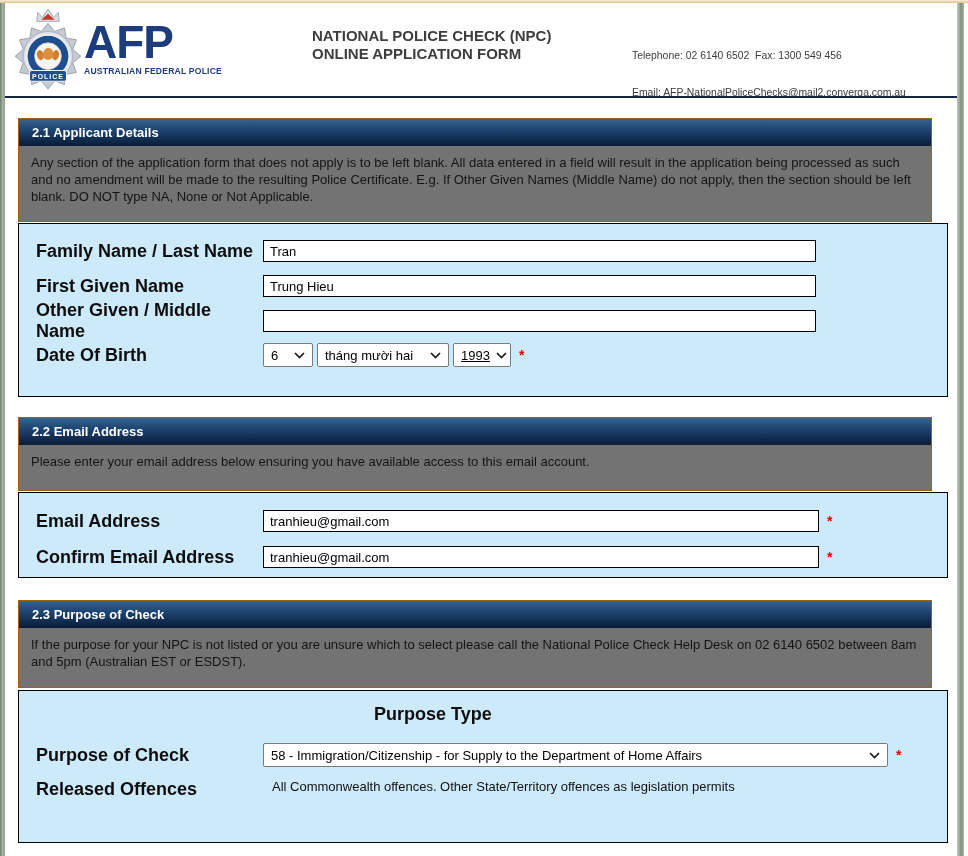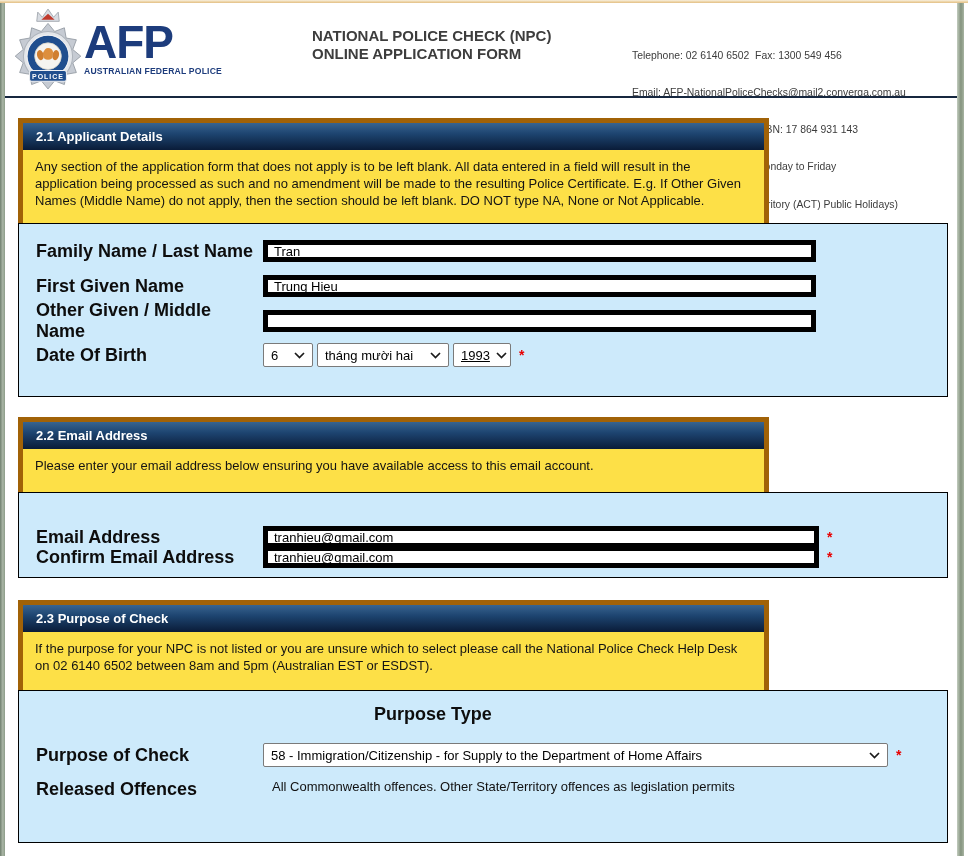--- a/index.html
+++ b/index.html
@@ -19,32 +19,32 @@
   .hdr { position:absolute; top:3px; left:5px; width:952px; height:93px; background:#fff; }
   .hdr-rule { position:absolute; top:96px; left:5px; width:952px; height:2px; background:#16273f; }
   .logo { position:absolute; left:9px; top:4px; display:flex; }
   .wordmark { position:absolute; left:79px; top:16px; }
   .afp-acronym { font-size:46px; font-weight:800; letter-spacing:-1px; color:#1d3c7c; line-height:46px; }
   .afp-sub { margin-top:1px; font-size:8.6px; font-weight:bold; color:#1d3c7c; letter-spacing:0.2px; }
   .title-block { position:absolute; left:307px; top:24px; font-size:15px; font-weight:bold; color:#3d3d3d; line-height:18px; }
   .contact-block { position:absolute; left:627px; top:22px; font-size:10.4px; color:#3c3c3c; line-height:12.4px; white-space:pre-wrap; }
 
   
-  .sec { position:absolute; left:18px; width:751px; border:5px solid #a16207; background:#fde047; }
+  .sec { position:absolute; left:18px; width:914px; border:1px solid #a16207; background:#737373; }
   .sec-title { height:27px; line-height:27px; padding-left:13px; color:#fff; font-size:13px; font-weight:bold;
     background:linear-gradient(180deg,#38648f 0%,#1d4470 40%,#0a1c38 100%); }
   .sec-instr { padding:8px 14px 16px 12px; font-size:13px; line-height:17px; color:#141414; }
   .sec2 .sec-instr { padding-bottom:20px; }
   .sec3 .sec-instr { padding-bottom:17px; }
 
   
   .panel { position:absolute; left:18px; width:930px; border:1px solid #000; background:#cdeafb; }
   .prow { position:absolute; left:17px; right:8px; height:24px; display:flex; align-items:center; }
   .flabel { display:inline-block; width:227px; flex:0 0 227px; font-size:18px; font-weight:bold; color:#0d0d0d; }
-  .tinput { height:22px; border:5px solid #000000; background:#fff; padding:0 6px; font-size:13px;
+  .tinput { height:22px; border:1px solid #000000; background:#fff; padding:0 6px; font-size:13px;
     font-family:"Liberation Sans", sans-serif; color:#000; }
   .w-name { width:553px; } .w-email { width:556px; }
   .sel { height:24px; background:#fff; border:1px solid #7a7a7a; border-radius:2px; display:flex;
     align-items:center; justify-content:space-between; padding:0 7px; font-size:13px; color:#000; cursor:default; }
   .sel + .sel { margin-left:4px; }
   .chev { flex:0 0 auto; margin-left:6px; }
   .req { color:#e80000; font-size:14px; font-weight:bold; margin-left:8px; }
   .ro-value { font-size:13px; color:#111; margin-left:9px; }
 </style>
 </head>
@@ -130,21 +130,21 @@
       <span class="req">*</span>
     </div>
   </div>
 
   <section class="sec sec2" style="top:417px;">
     <div class="sec-title">2.2 Email Address</div>
     <div class="sec-instr">Please enter your email address below ensuring you have available access to this email account.</div>
   </section>
 
   <div class="panel" style="top:492px;height:86px;">
-    <div class="prow" style="top:16px;margin-top:16px;">
+    <div class="prow" style="top:16px;">
       <label class="flabel">Email Address</label>
       <input class="tinput w-email" type="text" value="tranhieu@gmail.com" style="">
       <span class="req">*</span>
     </div>
     <div class="prow" style="top:52px;">
       <label class="flabel">Confirm Email Address</label>
       <input class="tinput w-email" type="text" value="tranhieu@gmail.com" style="">
       <span class="req">*</span>
     </div>
   </div>

